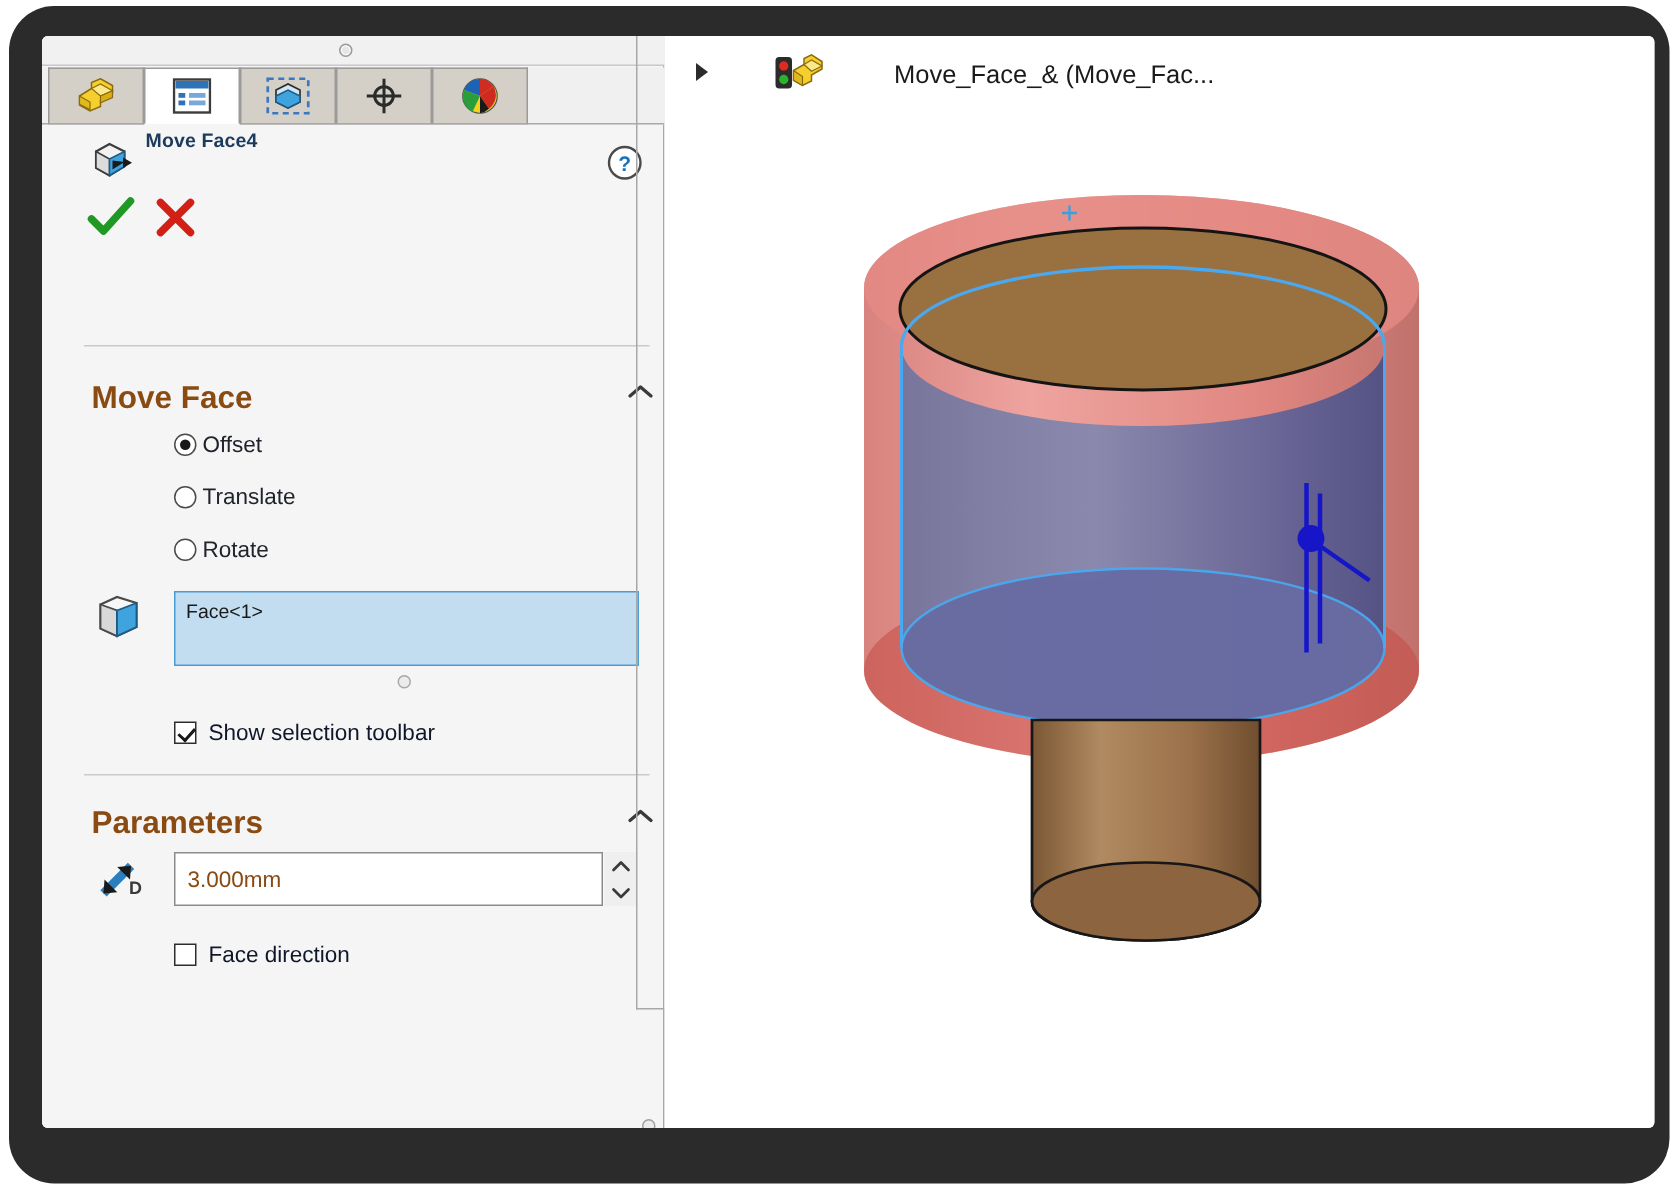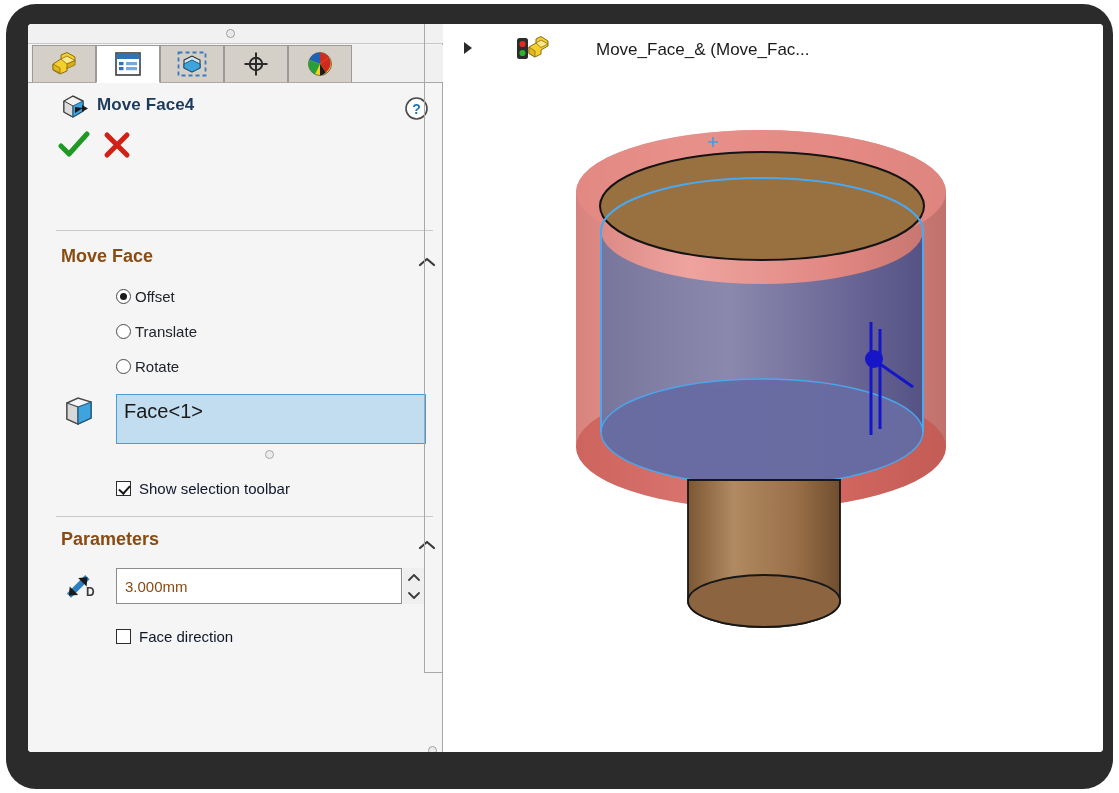--- a/index.html
+++ b/index.html
@@ -72,22 +72,22 @@
   }
   .tab svg { display: block; }
 
   
   #pm-header {
     position: absolute; left: 0; top: 60px;
     width: 414px; height: 46px;
     background: #f5f5f5;
   }
   #pm-title {
-    position: absolute; left: 69px; top: 11px;
-    font-size: 17px; font-weight: bold;
+    position: absolute; left: 69px; top: 2px;
+    font-size: 13px; font-weight: bold;
     color: #1b3a5c;
     letter-spacing: .1px;
     text-align: center;
   }
   #pm-icon { position: absolute; left: 34px; top: 10px; }
   #pm-help { position: absolute; left: 376px; top: 12px; cursor: pointer; }
 
   
   #pm-actions {
     position: absolute; left: 0; top: 104px;
@@ -101,22 +101,22 @@
     width: 377px; height: 1px;
     background: #c9c9c9;
   }
 
   
   .group-head {
     position: absolute; left: 0;
     width: 414px; height: 30px;
   }
   .group-head .gh-label {
-    position: absolute; left: 33px; top: 0;
-    font-size: 18px; font-weight: bold; color: #8a4b12;
+    position: absolute; left: 33px; top: 8px;
+    font-size: 21px; font-weight: bold; color: #8a4b12;
   }
   .group-head .gh-chev {
     position: absolute; left: 390px; top: 8px;
     cursor: pointer;
   }
 
   
   .radio-row {
     position: absolute; left: 88px;
     height: 24px;
@@ -145,21 +145,21 @@
   #sel-icon { position: absolute; left: 36px; top: 370px; }
   #sel-box {
     position: absolute; left: 88px; top: 370px;
     width: 310px; height: 50px;
     background: #c2ddf0;
     border: 1px solid #4a9cd4;
     padding: 5px 7px;
     cursor: text;
   }
   #sel-box .selitem {
-    font-size: 20px; color: #1a1a1a;
+    font-size: 13px; color: #1a1a1a;
   }
   #sel-dot {
     position: absolute; left: 237px; top: 426px;
     width: 9px; height: 9px; border-radius: 50%;
     background: #ececec; border: 1px solid #a8a8a8;
   }
 
   
   .check-row {
     position: absolute;

